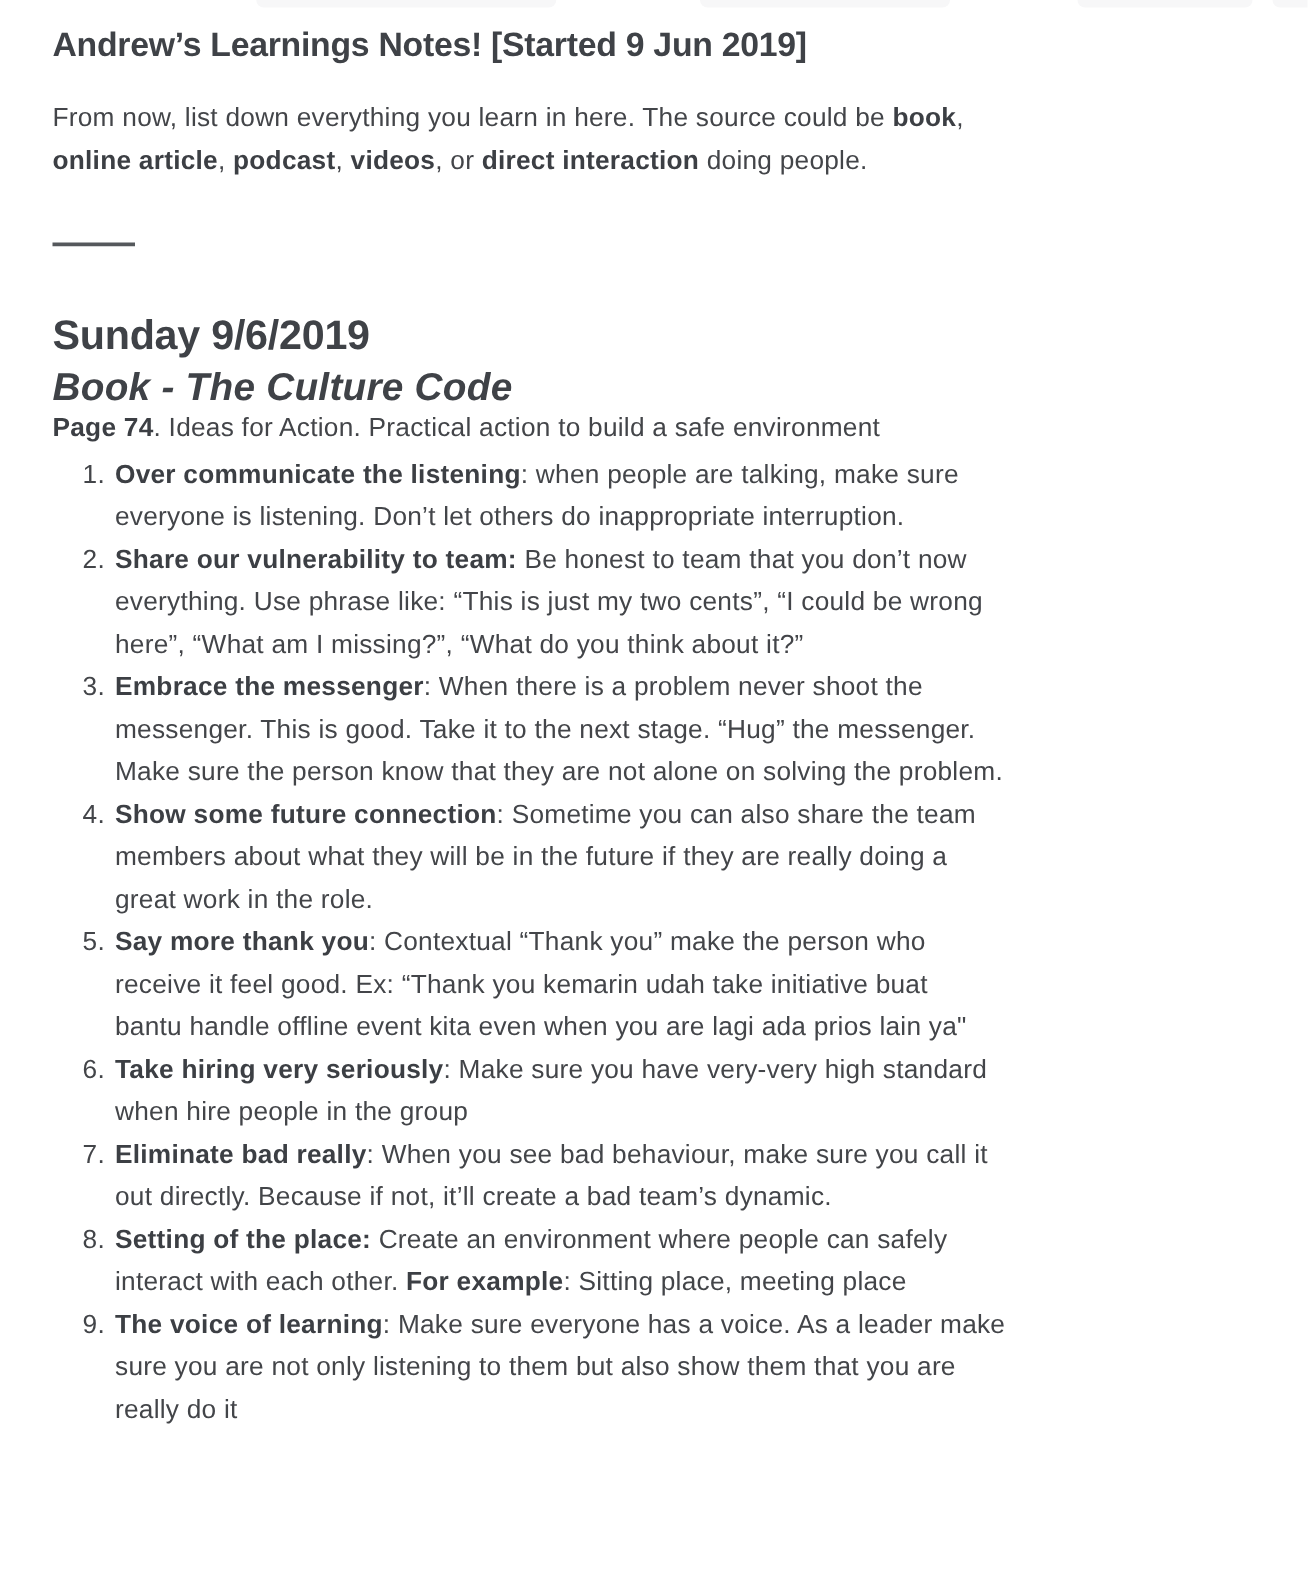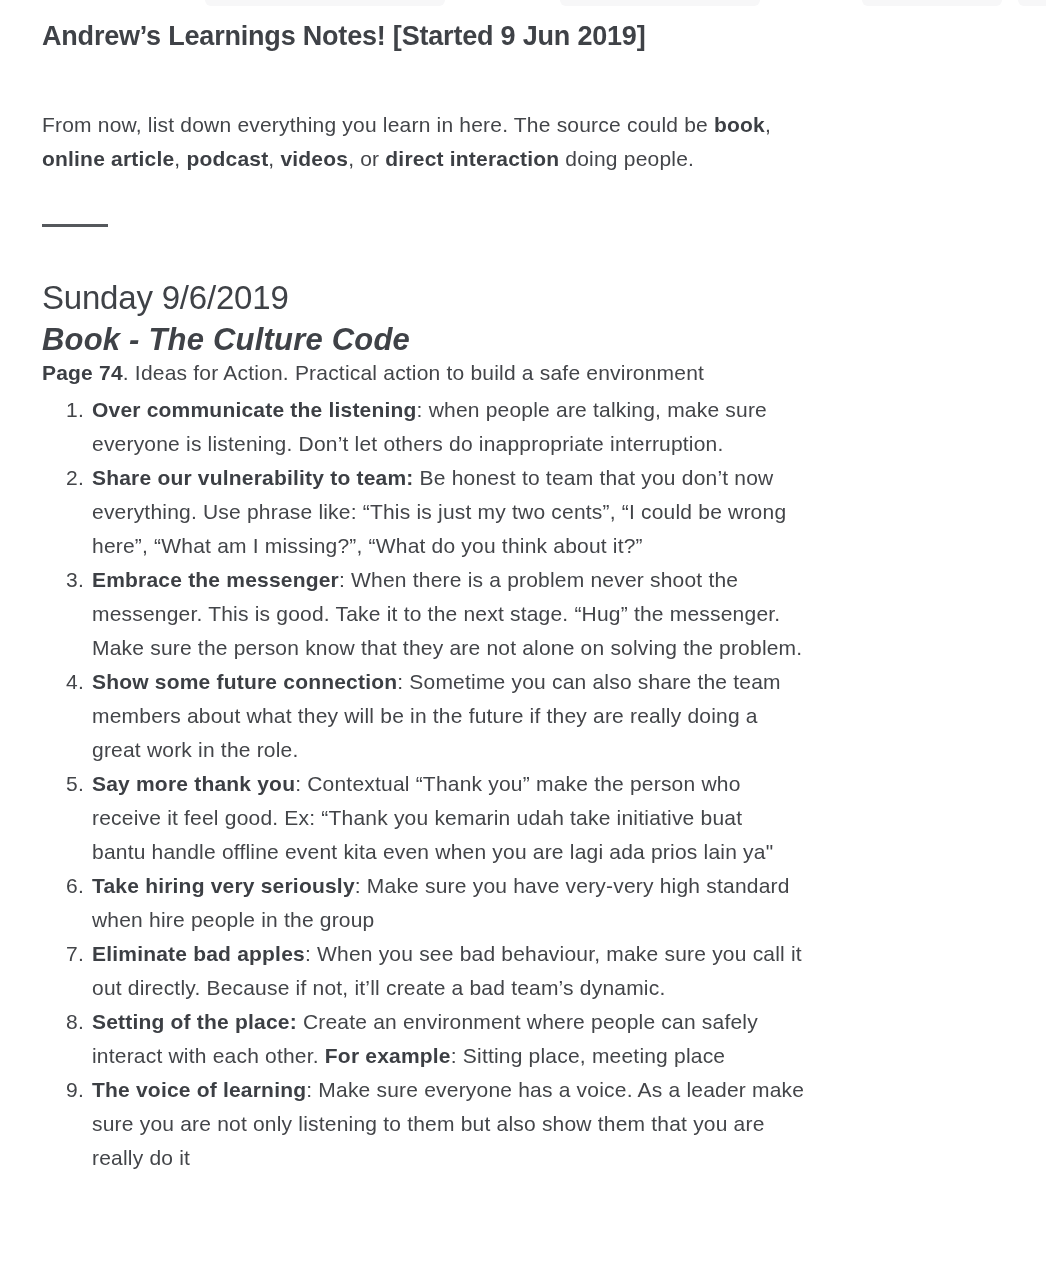--- a/index.html
+++ b/index.html
@@ -34,33 +34,33 @@
     font-weight: bold;
     letter-spacing: -0.2px;
     color: #3f4247;
   }
   p.body-par {
     margin: 0;
     font-size: 21px;
     line-height: 34px;
     white-space: pre-wrap;
   }
-  p.intro1 { margin-top: 50px; }
+  p.intro1 { margin-top: 20px; }
   p.intro2 { margin-top: 32px; }
   .divider {
     margin-top: 48px;
     width: 66px;
     height: 3px;
     background: #55585c;
   }
   h2.date {
     margin: 50px 0 0;
     font-size: 33px;
     line-height: 42px;
-    font-weight: normal;
+    font-weight: bold;
     letter-spacing: -0.2px;
     color: #3f4247;
   }
   h3.source {
     margin: 6px 0 0;
     font-size: 31px;
     line-height: 30px;
     font-weight: bold;
     font-style: italic;
     color: #3f4247;
@@ -119,21 +119,21 @@
 messenger. This is good. Take it to the next stage. “Hug” the messenger.
 Make sure the person know that they are not alone on solving the problem.</span></li>
       <li><span class="b">Show some future connection</span><span>: Sometime you can also share the team
 members about what they will be in the future if they are really doing a
 great work in the role.</span></li>
       <li><span class="b">Say more thank you</span><span>: Contextual “Thank you” make the person who
 receive it feel good. Ex: </span><span class="i">“Thank you kemarin udah take initiative buat
 bantu handle offline event kita even when you are lagi ada prios lain ya"</span></li>
       <li><span class="b">Take hiring very seriously</span><span>: Make sure you have very-very high standard
 when hire people in the group</span></li>
-      <li><span class="b">Eliminate bad apples</span><span>: When you see bad behaviour, make sure you call it
+      <li><span class="b">Eliminate bad really</span><span>: When you see bad behaviour, make sure you call it
 out directly. Because if not, it’ll create a bad team’s dynamic.</span></li>
       <li><span class="b">Setting of the place:</span><span> Create an environment where people can safely
 interact with each other. </span><span class="b">For example</span><span>: Sitting place, meeting place</span></li>
       <li><span class="b">The voice of learning</span><span>: Make sure everyone has a voice. As a leader make
 sure you are not only listening to them but also show them that you are
 really do it</span></li>
     </ol>
 
 </div>
 

